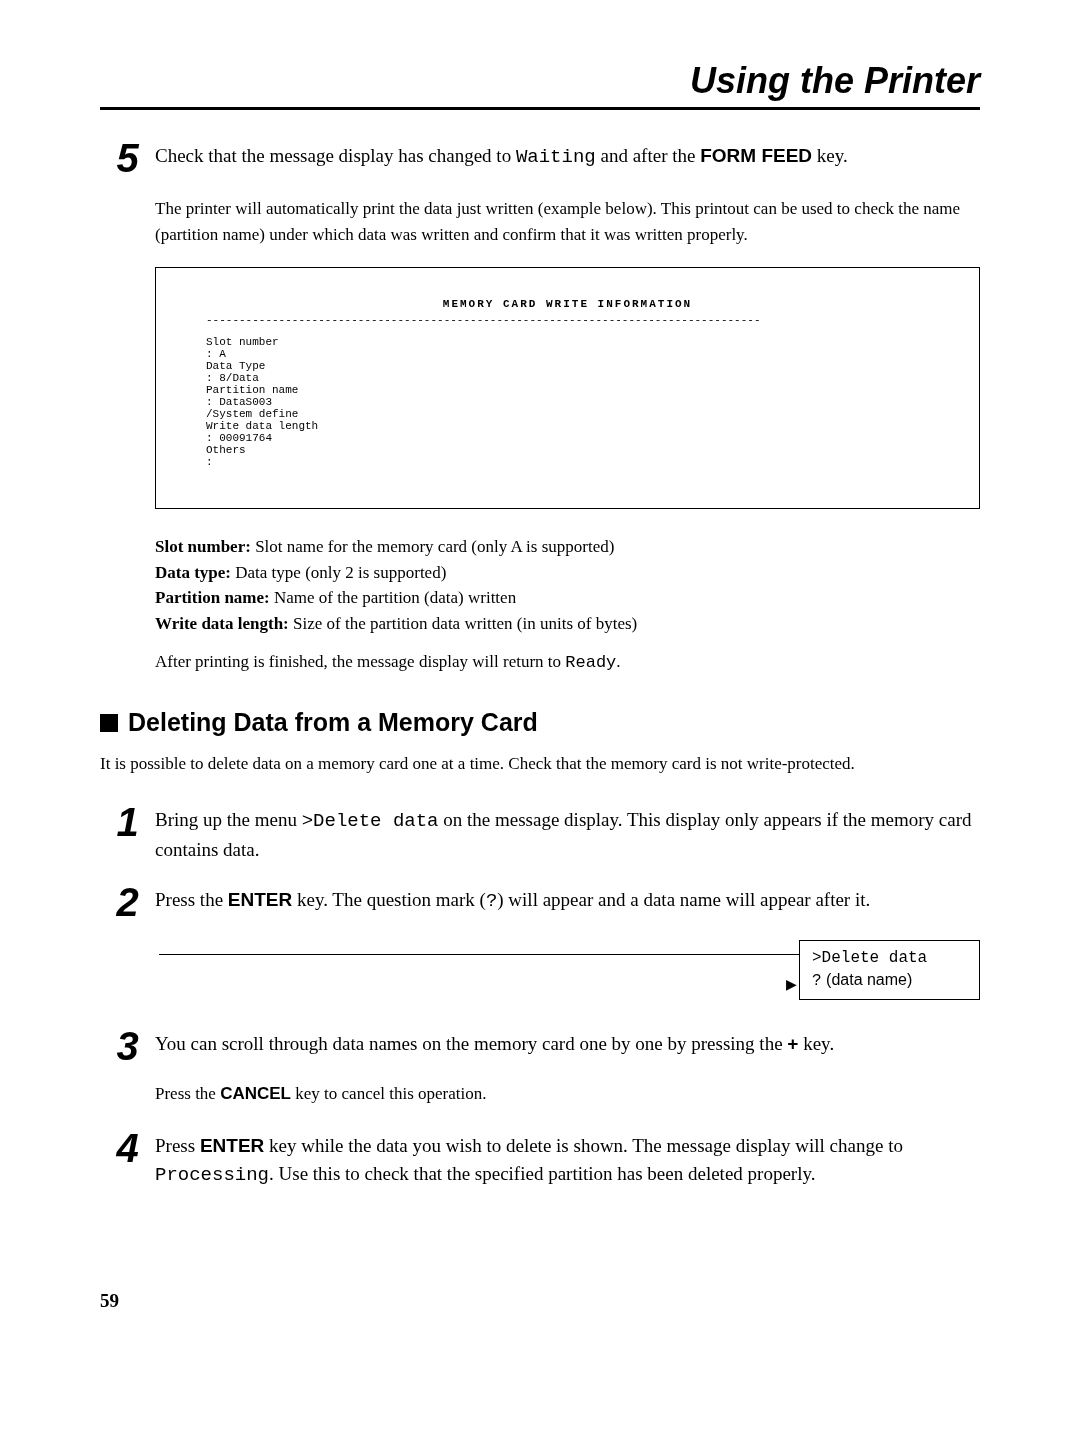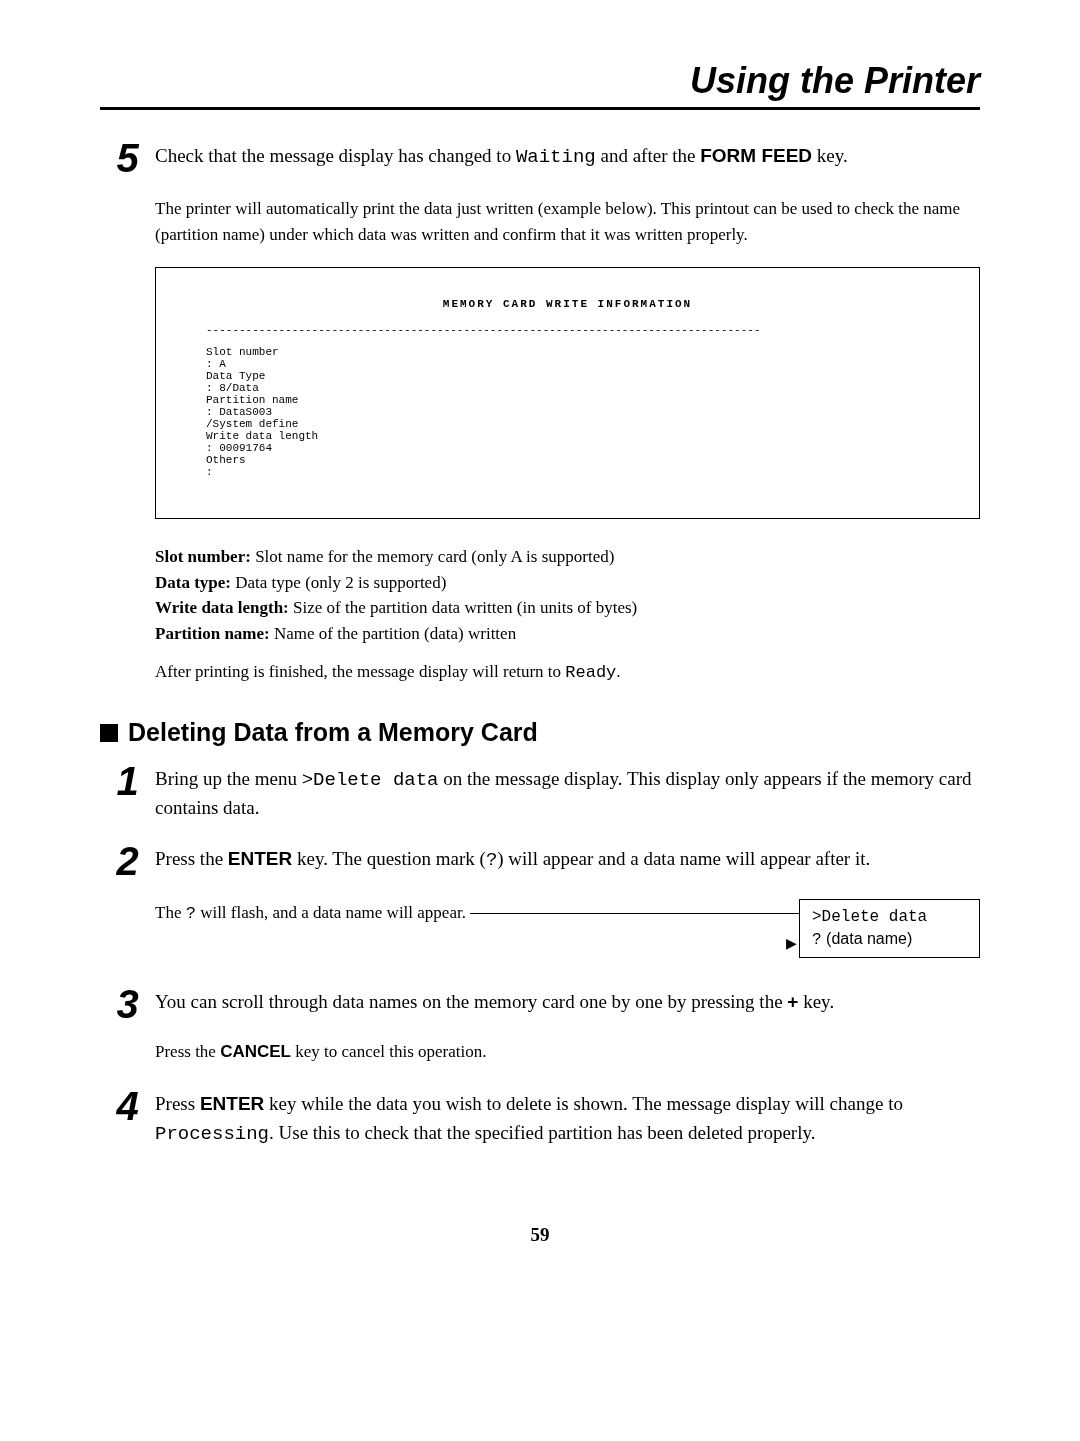--- a/index.html
+++ b/index.html
@@ -61,21 +61,21 @@
     padding: 30px 50px 40px 50px;
     margin-bottom: 25px;
     font-family: 'Courier New', monospace;
     font-size: 11px;
     overflow: hidden;
   }
   .printout-title {
     text-align: center;
     letter-spacing: 2px;
     font-weight: bold;
-    margin-bottom: 14px;
+    margin-bottom: 4px;
   }
   .dashes {
     white-space: nowrap;
     overflow: hidden;
     margin-bottom: 10px;
   }
   .printout-row {
     display: flex;
     flex-direction: column;
   }
@@ -135,24 +135,24 @@
     position: relative;
   }
   .arrow-in {
     position: absolute;
     left: -14px;
     top: 34px;
     font-size: 14px;
   }
   .sans { font-family: Arial, Helvetica, sans-serif; }
   .page-num {
-    text-align: center;
+    text-align: left;
     font-weight: bold;
     font-size: 19px;
-    margin-top: 76px;
+    margin-top: 100px;
   }
   .small-note {
     font-size: 17px;
     margin-left: 55px;
     margin-top: 6px;
     margin-bottom: 24px;
   }
 </style>
 </head>
 <body>
@@ -196,51 +196,49 @@
     <div class="printout-row">
       <span class="pcol1">Others</span>
       <span class="pcol2">:</span>
       <span class="pcol3"></span>
     </div>
   </div>
 
   <div class="def-list">
     <div><span class="bold">Slot number:</span><span> Slot name for the memory card (only A is supported)</span></div>
     <div><span class="bold">Data type:</span><span> Data type (only 2 is supported)</span></div>
+    <div><span class="bold">Partition name:</span><span> Name of the partition (data) written</span></div>
     <div><span class="bold">Write data length:</span><span> Size of the partition data written (in units of bytes)</span></div>
-    <div><span class="bold">Partition name:</span><span> Name of the partition (data) written</span></div>
   </div>
 
   <div class="indented">
     <span>After printing is finished, the message display will return to  </span><span class="mono">Ready</span><span>.</span>
   </div>
 
   <div class="h2">
     <span class="square"></span><span>Deleting Data from a Memory Card</span>
   </div>
 
+  <div class="intro">It is possible to delete data on a memory card one at a time.  Check that the memory card is not write-protected.</div>
 
   <div class="step">
     <div class="step-num">1</div>
     <div class="step-body">
       <span>Bring up the menu </span><span class="mono">&gt;Delete data</span><span> on the message display.  This display only appears if the memory card contains data.</span>
     </div>
   </div>
 
   <div class="step">
     <div class="step-num">2</div>
     <div class="step-body">
       <span>Press the </span><span class="bold sans">ENTER</span><span> key. The question mark (</span><span class="mono">?</span><span>) will appear and a data name will appear after it.</span>
     </div>
   </div>
 
   <div class="flash-row">
-    <div class="flash-text">
-      <span>The </span><span class="mono">?</span><span> will flash, and a data name will appear.</span>
-    </div>
     <div class="leader-line"></div>
     <div class="mini-display">
       <span class="arrow-in">▶</span>
       <div class="mono">&gt;Delete data</div>
       <div><span class="mono">?</span><span class="sans"> (data name)</span></div>
     </div>
   </div>
 
   <div class="step">
     <div class="step-num">3</div>

